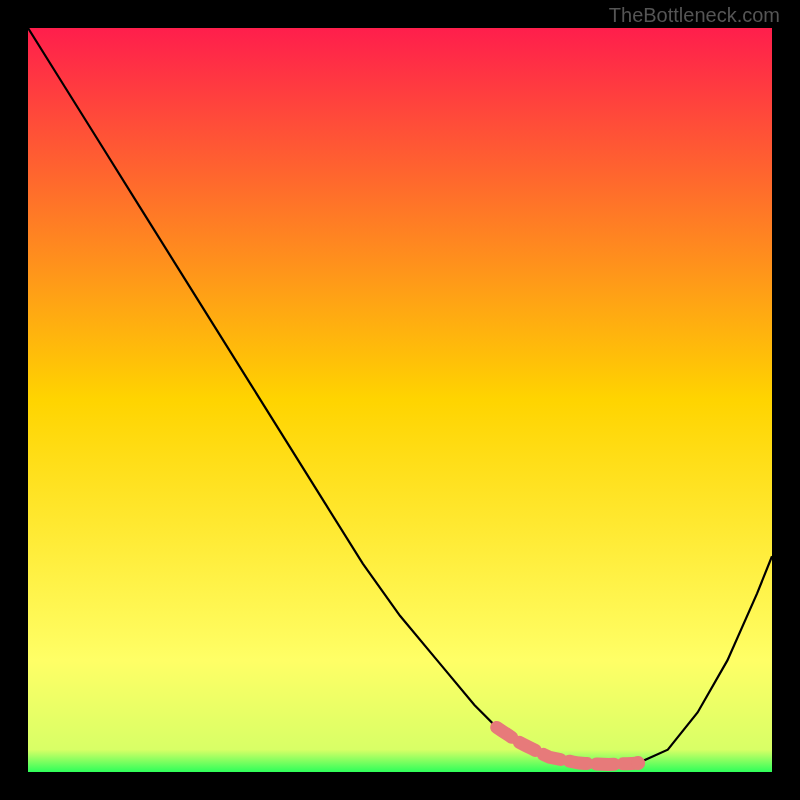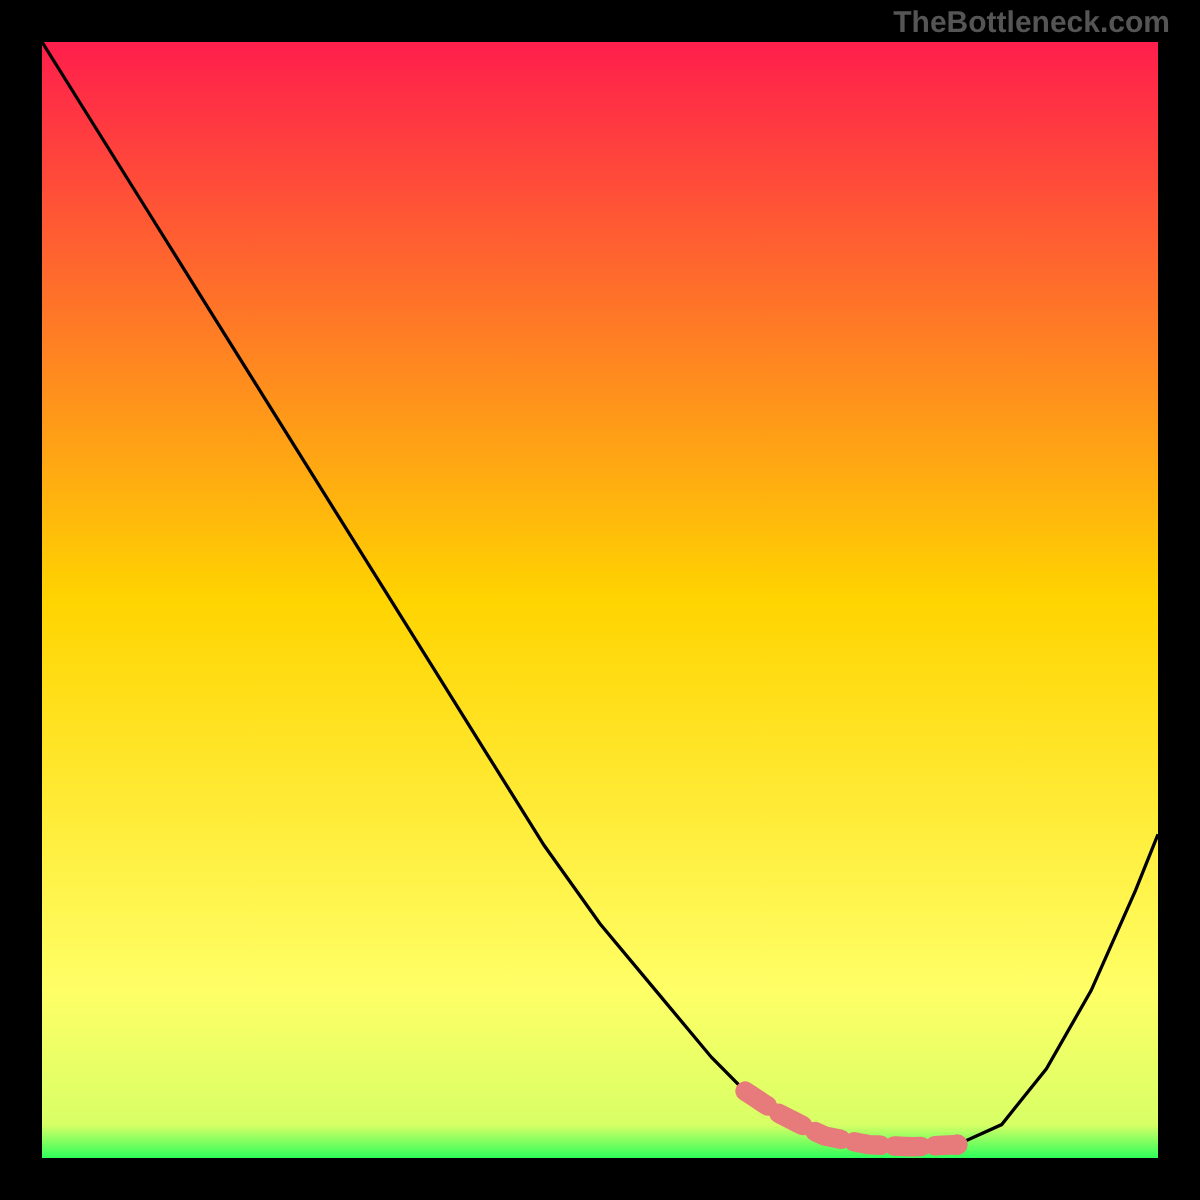--- a/index.html
+++ b/index.html
@@ -10,21 +10,21 @@
     background: #000;
     position: relative;
     font-family: Arial, sans-serif;
   }
   .watermark {
     position: absolute;
     top: 4px;
     right: 20px;
     color: #555;
     font-size: 20px;
-    font-weight: bold;
+    font-weight: normal;
     z-index: 10;
     text-align: center;
   }
   .chart-area {
     position: absolute;
     left: 28px;
     top: 28px;
     width: 744px;
     height: 744px;
   }

